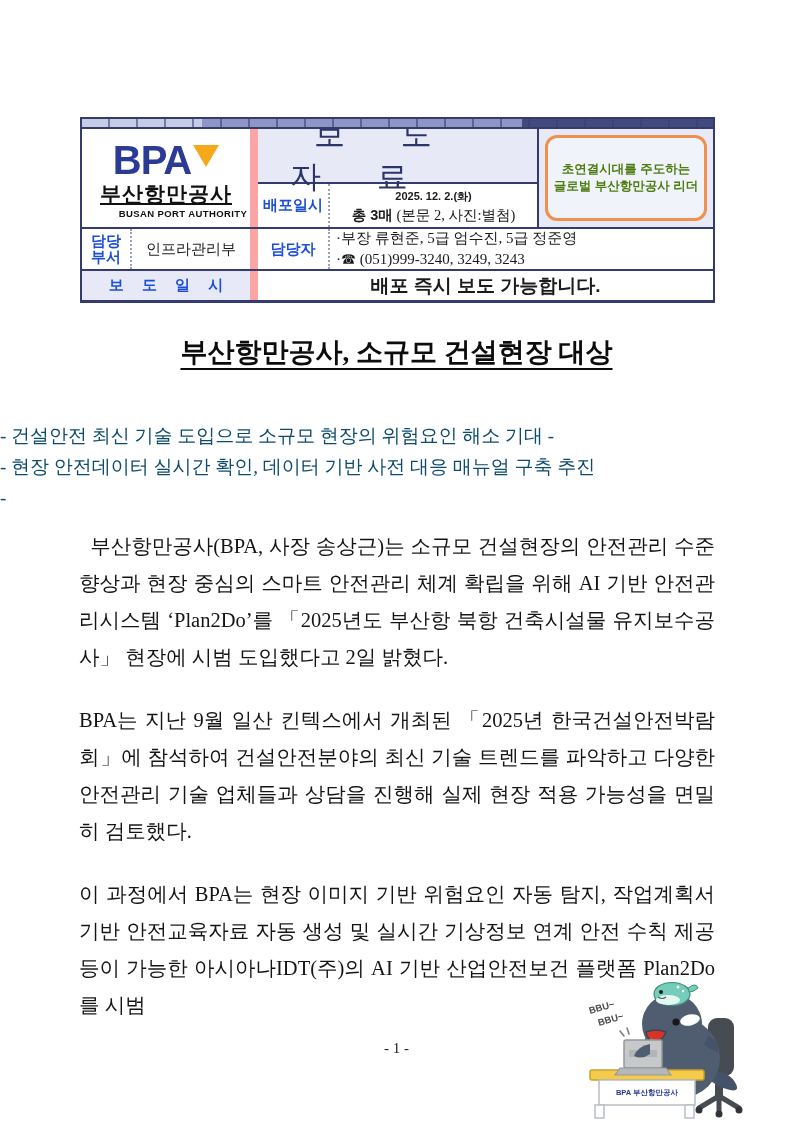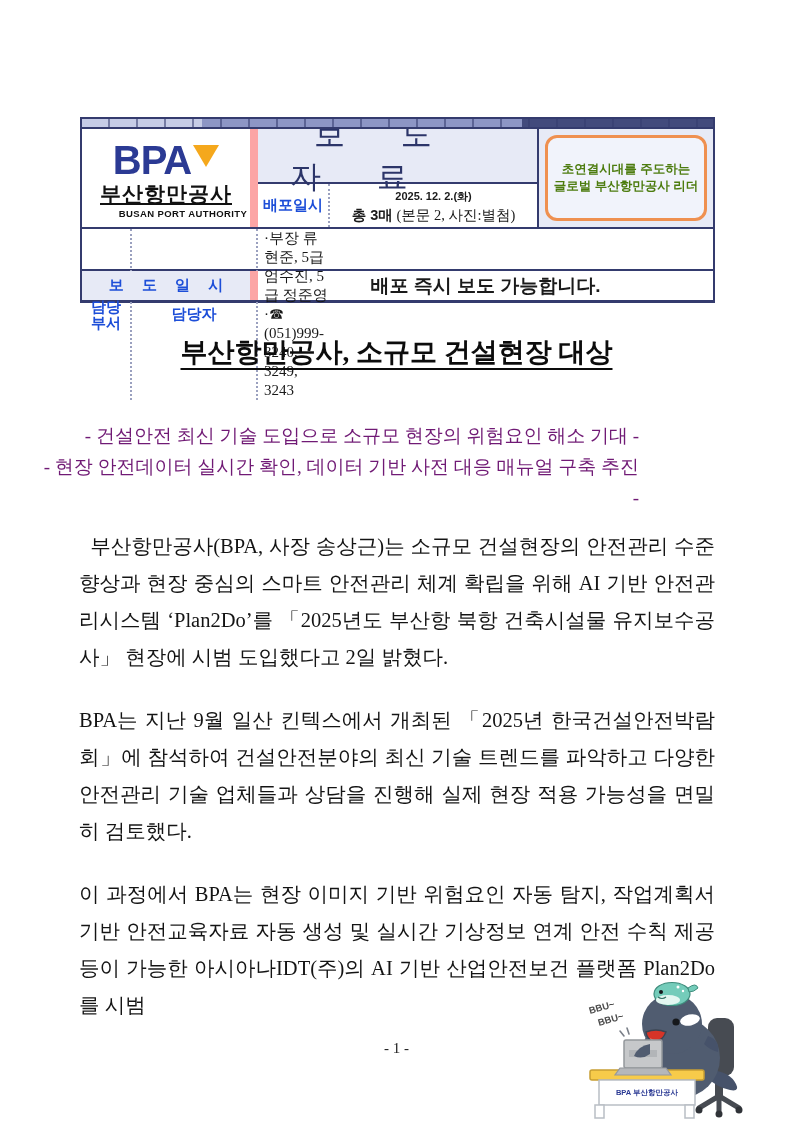--- a/index.html
+++ b/index.html
@@ -51,22 +51,22 @@
   .contact{flex-direction:column;align-items:flex-start;justify-content:space-between;
      padding-left:6px;font-size:15px;line-height:19px;}
   .embargo-lbl{letter-spacing:7px;text-indent:7px;}
   .embargo-val{font-family:"Liberation Sans","DejaVu Sans",sans-serif;font-weight:800;font-size:19px;}
 
   
   .headline{position:absolute;left:0;top:331px;width:793px;text-align:center;
      font-size:27px;line-height:42px;color:#0c0c0c;font-weight:bold;}
   .headline span{text-decoration:underline;text-underline-offset:7px;
      text-decoration-thickness:1.5px;padding:0 6px;}
-  .subheads{position:absolute;left:0;top:420px;width:639px;text-align:right;
-     font-size:19px;line-height:31px;color:#701a75;}
+  .subheads{position:absolute;left:0;top:420px;width:639px;text-align:left;
+     font-size:19px;line-height:31px;color:#0c4a6e;}
 
   
   .body-text{position:absolute;left:79px;top:528px;width:636px;}
   .body-text p{margin:0 0 26px 0;font-size:20.5px;line-height:37px;text-align:justify;color:#141414;}
   .body-text p.indent{text-indent:0.55em;}
 
   
   .page-num{position:absolute;left:0;top:1040px;width:793px;text-align:center;
      font-size:15px;color:#222;}
   .mascot{position:absolute;left:584px;top:978px;width:172px;height:142px;}
@@ -103,20 +103,21 @@
         <span class="date-b">2025. 12. 2.(화)</span>
         <span class="date-sub"><b>총 3매</b><span> (본문 2, 사진:별첨)</span></span>
       </div>
     </div>
 
     <div class="grid-b">
       <div class="cell lbl dept-lbl bRd">
         <span>담당</span>
         <span>부서</span>
       </div>
+      <div class="cell val bR serif">인프라관리부</div>
       <div class="cell lbl bRd">담당자</div>
       <div class="cell contact serif">
         <span>·부장 류현준, 5급 엄수진, 5급 정준영</span>
         <span>·☎ (051)999-3240, 3249, 3243</span>
       </div>
     </div>
 
     <div class="grid-c">
       <div class="cell lbl lav embargo-lbl bR">보 도 일 시</div>
       <div class="cell embargo-val">배포 즉시 보도 가능합니다.</div>

